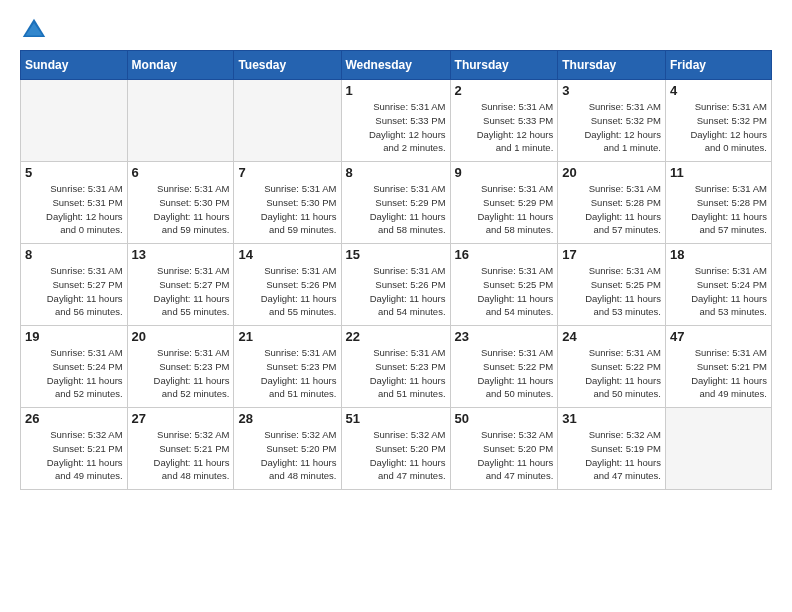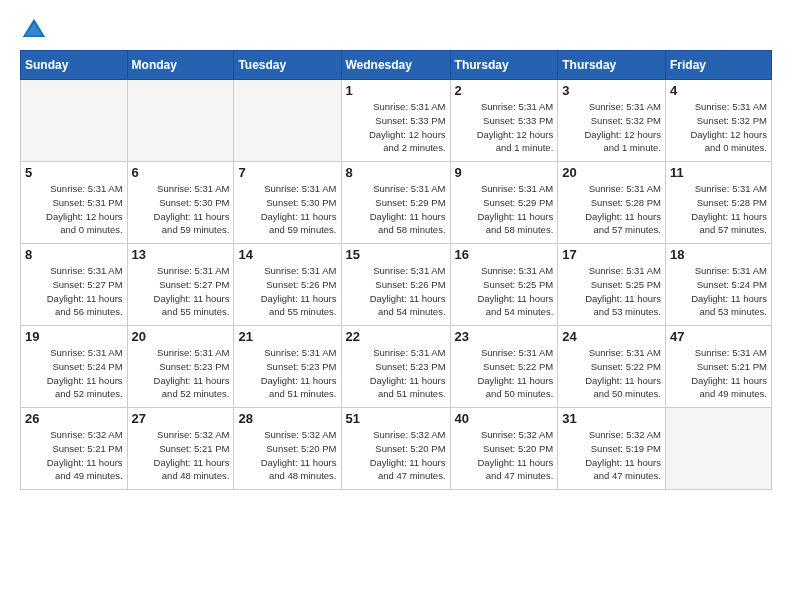--- a/index.html
+++ b/index.html
@@ -344,21 +344,21 @@
 and 48 minutes.</div>
           </td>
           <td>
             <div class="day-number">51</div>
             <div class="day-info" style="white-space: pre-line;">Sunrise: 5:32 AM
 Sunset: 5:20 PM
 Daylight: 11 hours
 and 47 minutes.</div>
           </td>
           <td>
-            <div class="day-number">40</div>
+            <div class="day-number">50</div>
             <div class="day-info" style="white-space: pre-line;">Sunrise: 5:32 AM
 Sunset: 5:20 PM
 Daylight: 11 hours
 and 47 minutes.</div>
           </td>
           <td>
             <div class="day-number">31</div>
             <div class="day-info" style="white-space: pre-line;">Sunrise: 5:32 AM
 Sunset: 5:19 PM
 Daylight: 11 hours

